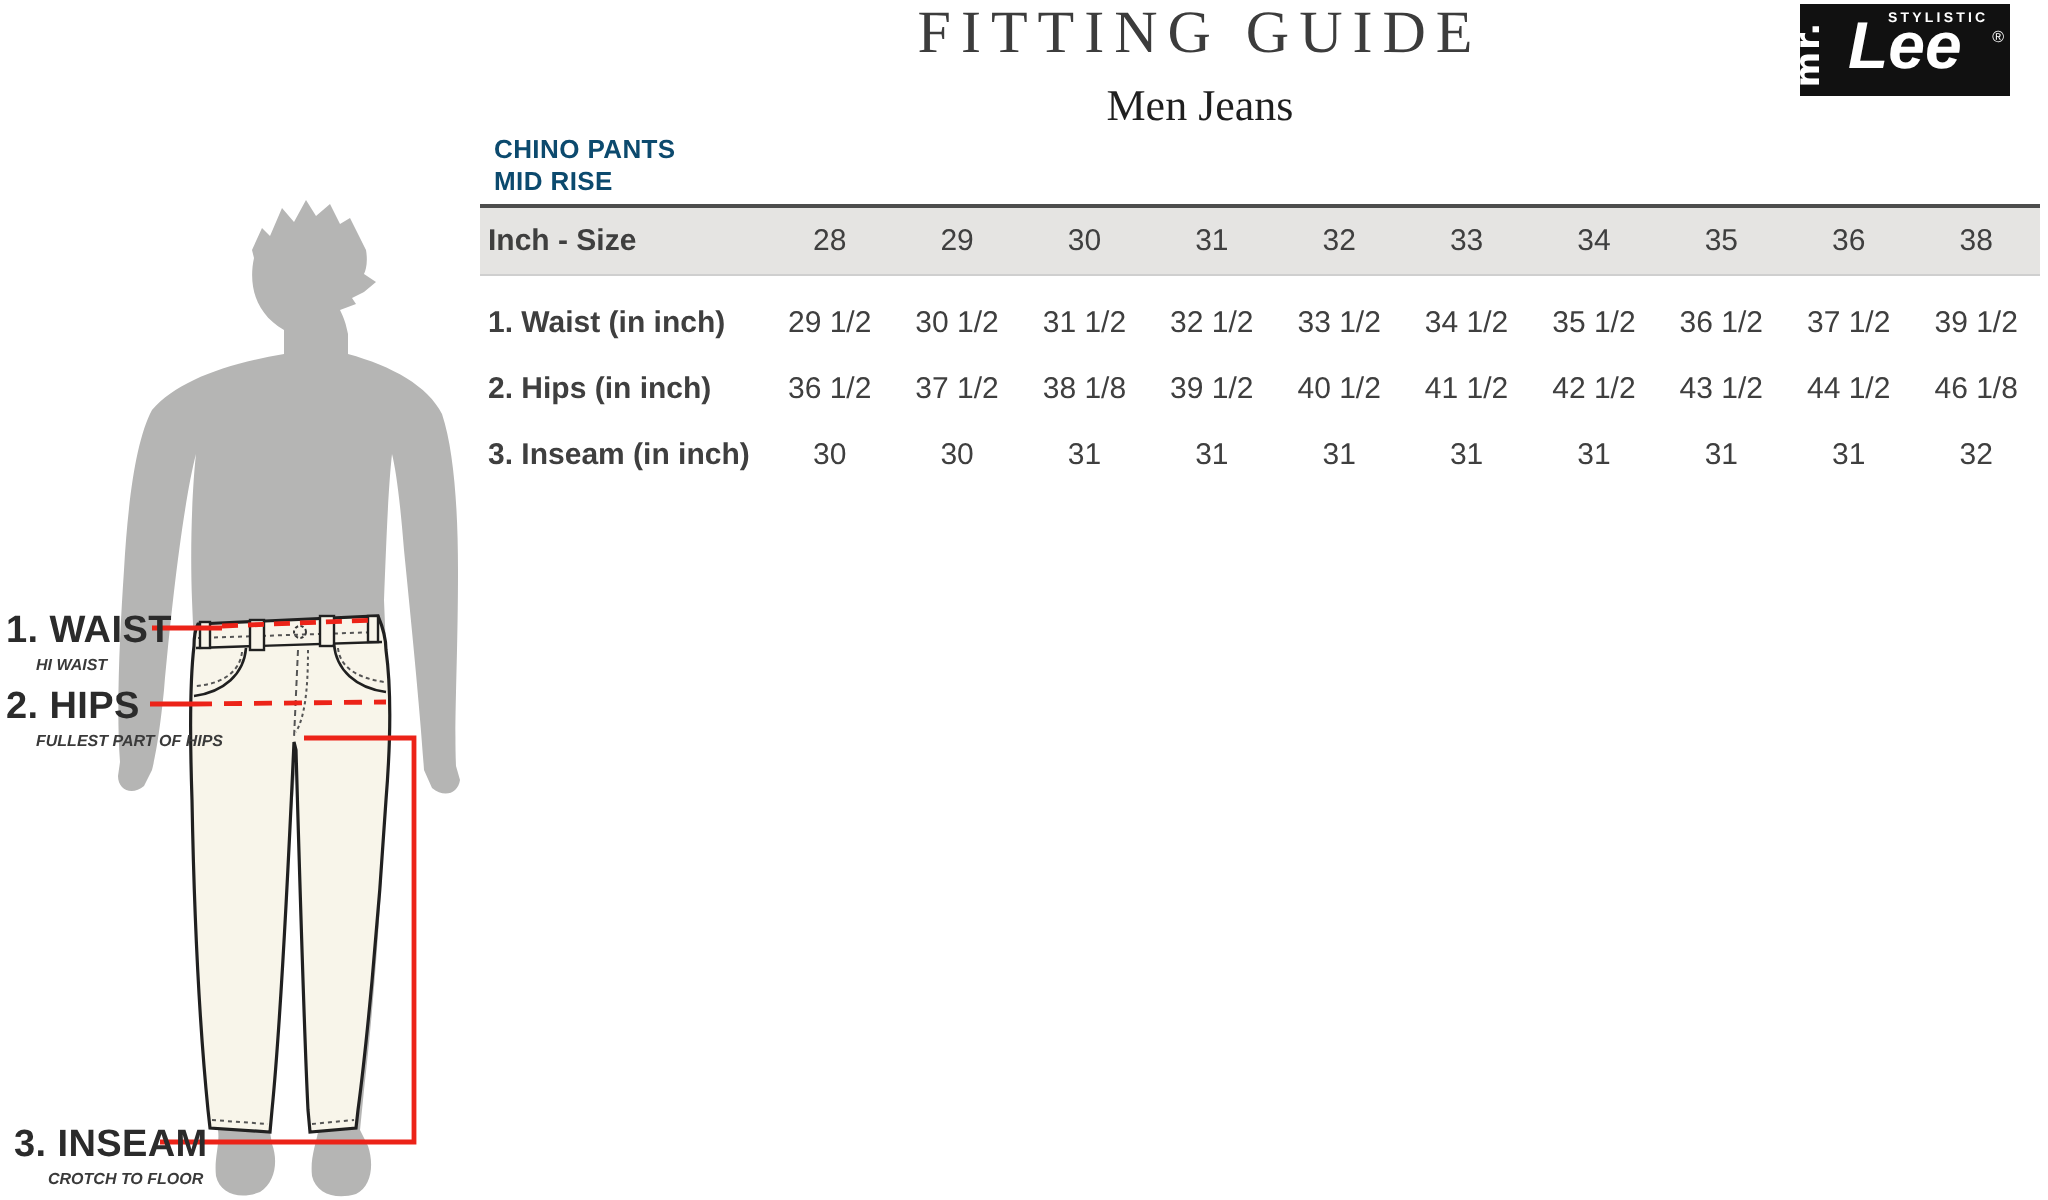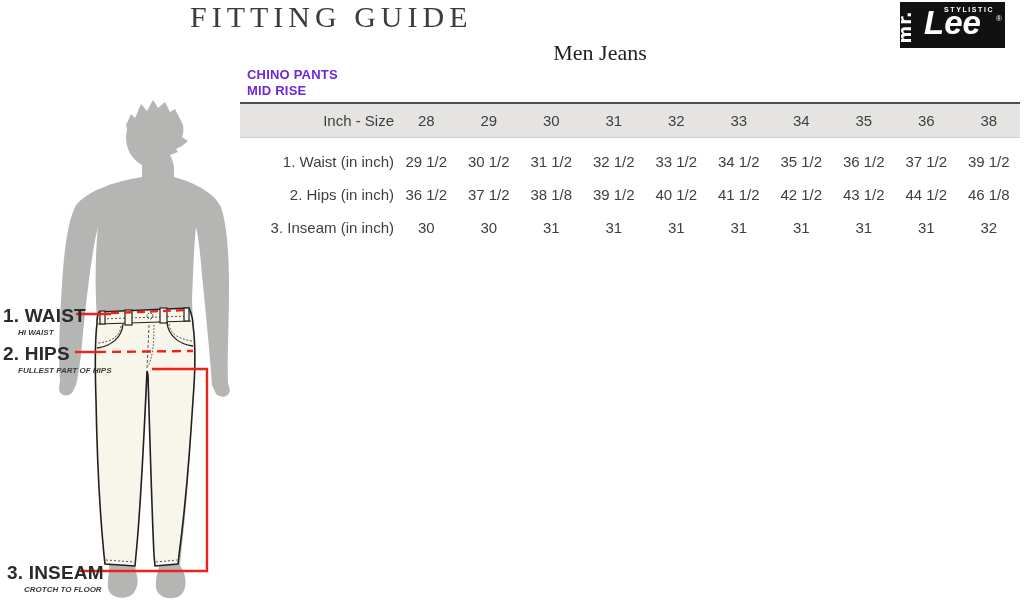--- a/index.html
+++ b/index.html
@@ -2,32 +2,32 @@
 <html><head>
 <meta charset="utf-8">
 <style>
   html,body{margin:0;padding:0;background:#ffffff;}
   #stage{
     position:relative;width:1024px;height:600px;overflow:hidden;
     background:#ffffff;font-family:"Liberation Sans",sans-serif;
   }
   
   .title{
-    position:absolute;left:190px;top:0;width:820px;text-align:left;
+    position:absolute;left:190px;top:0;width:820px;text-align:center;
     font-family:"Liberation Serif",serif;font-size:30px;letter-spacing:5px;
     color:#3c3c3c;font-weight:400;
   }
   .subtitle{
     position:absolute;left:190px;top:40px;width:820px;text-align:center;
     font-family:"Liberation Serif",serif;font-size:22px;
     color:#1f1f1f;
   }
   .product{
     position:absolute;left:247px;top:67px;font-size:13px;font-weight:bold;
-    color:#6d28d9;line-height:16px;letter-spacing:0.2px;
+    color:#0c4a6e;line-height:16px;letter-spacing:0.2px;
   }
   
   .logo{
     position:absolute;left:900px;top:2px;width:105px;height:46px;
     background:#111111;color:#ffffff;
   }
   .logo .tagline{
     position:absolute;top:4px;left:44px;font-size:7px;font-weight:bold;
     letter-spacing:1.6px;
   }
@@ -48,21 +48,21 @@
     position:absolute;left:240px;top:102px;width:780px;
     border-collapse:collapse;table-layout:fixed;
     font-size:15px;color:#3f3f3f;
   }
   .size-table thead tr{
     background:#e5e4e2;height:34px;
     border-top:2px solid #4d4d4d;border-bottom:1px solid #cfcfcf;
   }
   .size-table th{font-weight:normal;text-align:center;}
   .size-table th:first-child,.size-table td:first-child{
-    text-align:right;padding-left:16px;width:138px;
+    text-align:left;padding-left:4px;width:138px;font-weight:bold;
   }
   .size-table tbody tr.spacer{height:8px;}
   .size-table tbody tr.data-row{height:33px;}
   .size-table td{text-align:center;}
   
   .fig-svg{position:absolute;left:0;top:85px;}
   .mlabel{position:absolute;color:#2b2b2b;z-index:5;}
   .mlabel .big{font-size:19px;font-weight:bold;letter-spacing:0.2px;display:block;}
   .mlabel .sub{
     font-size:8px;font-weight:bold;font-style:italic;display:block;

